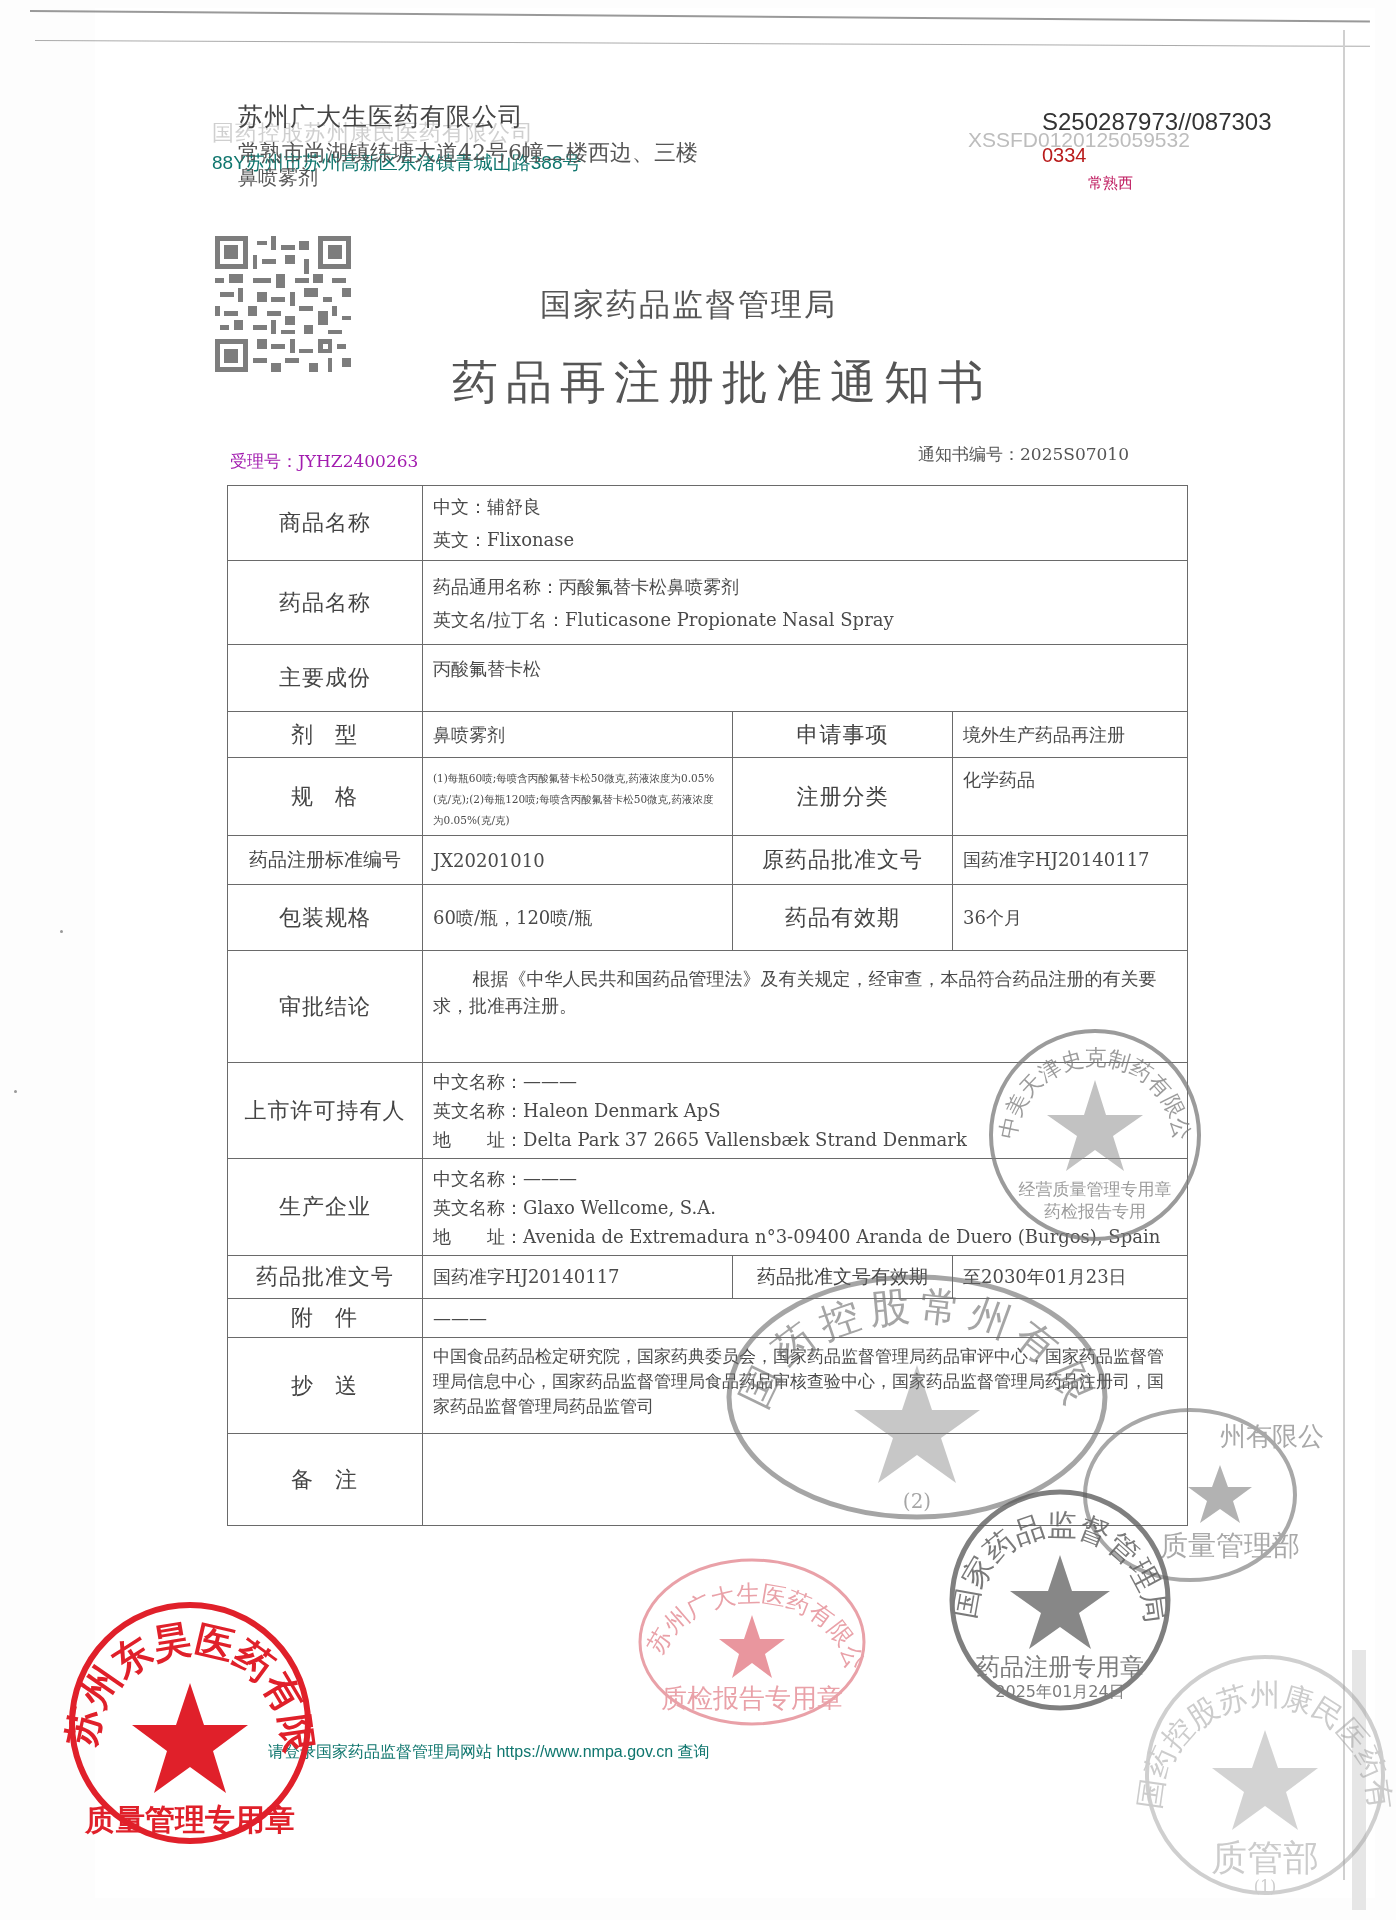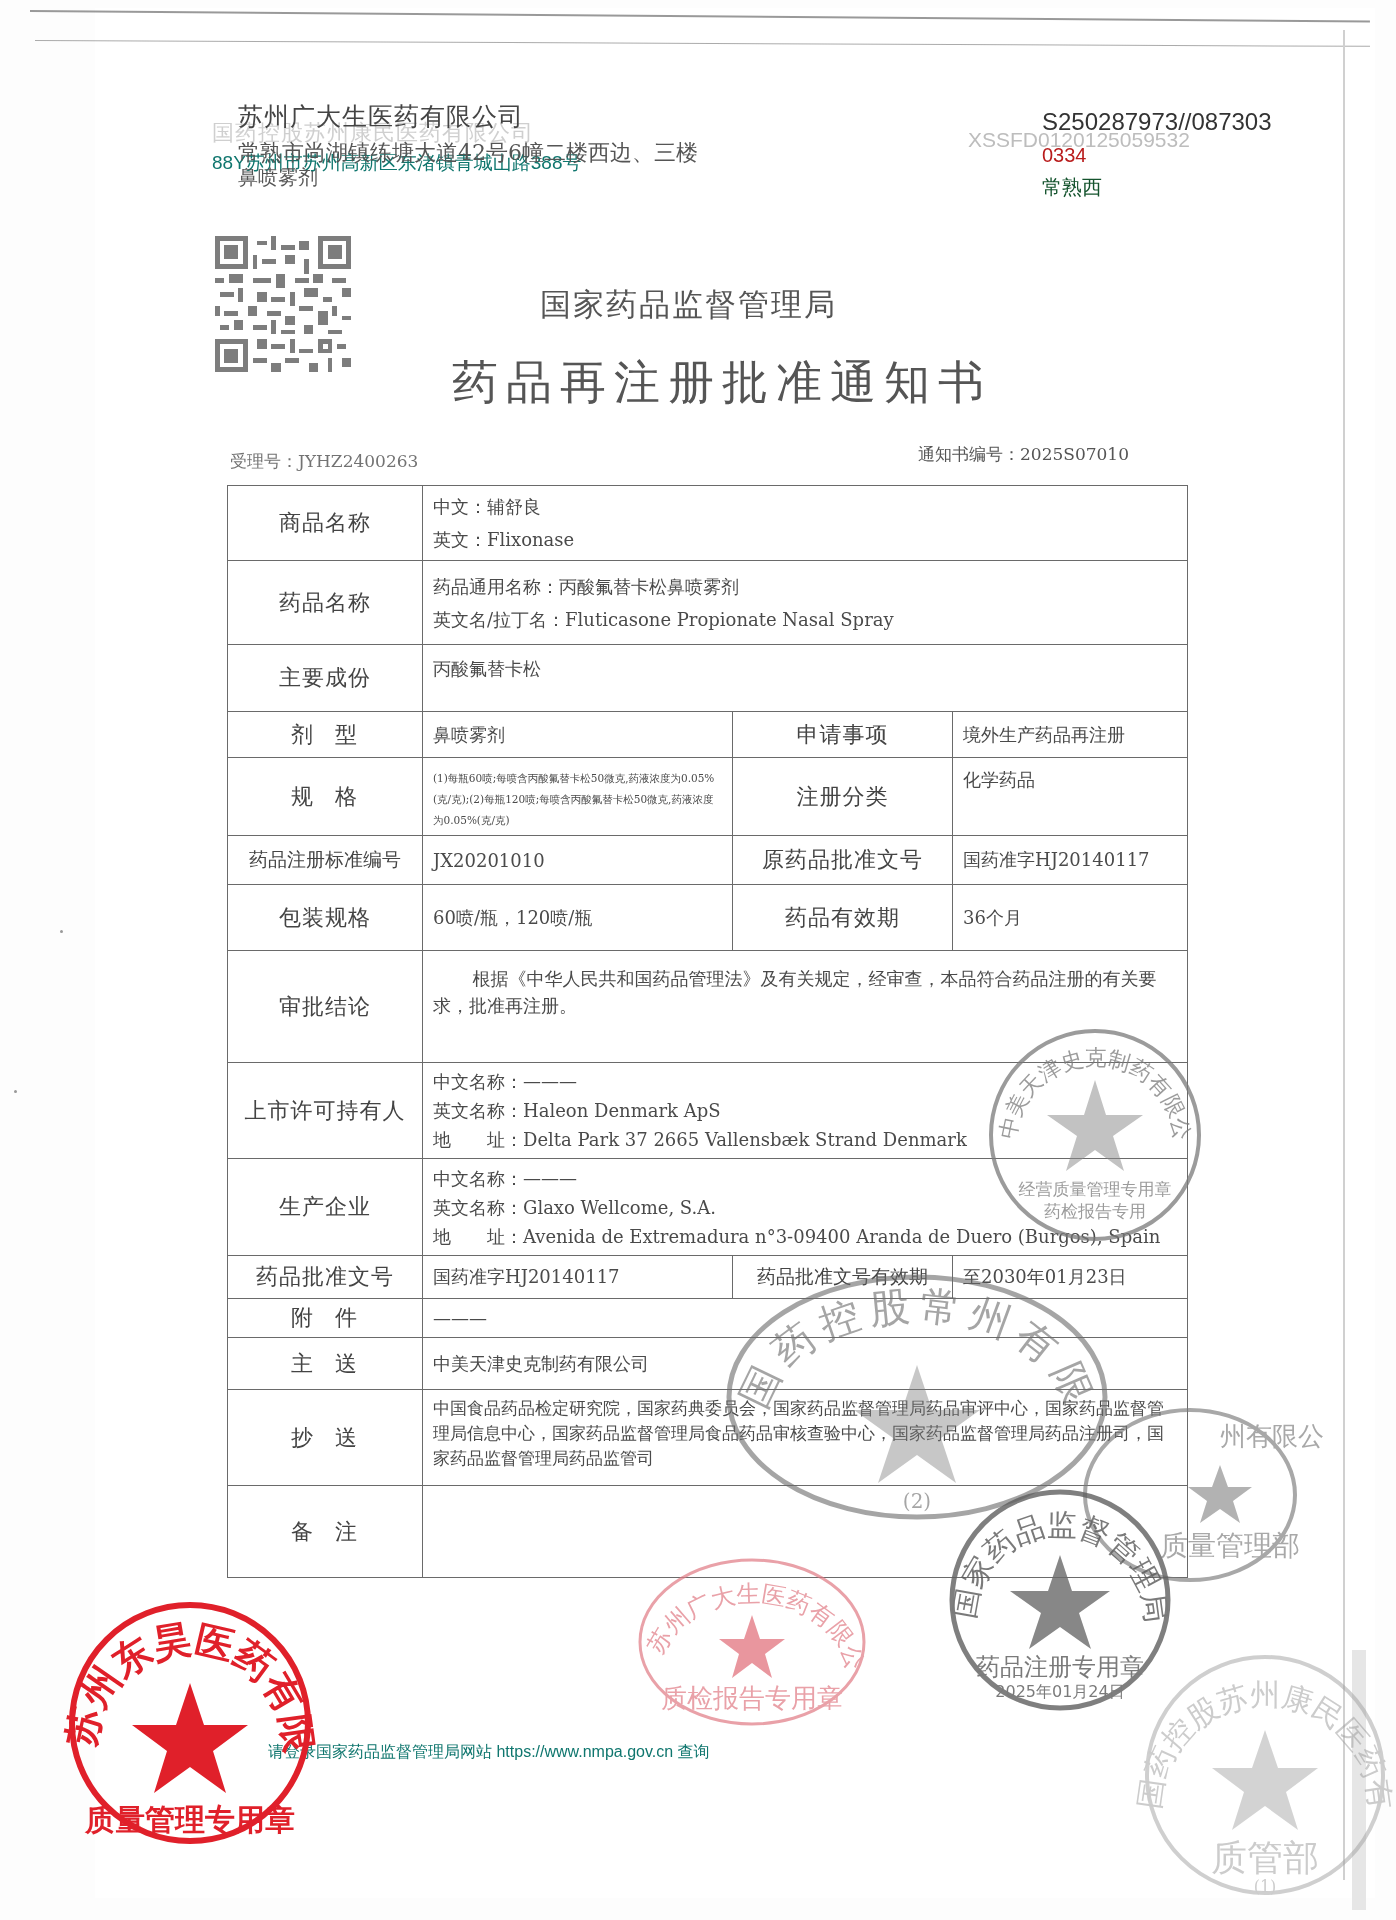--- a/index.html
+++ b/index.html
@@ -23,29 +23,29 @@
   
   .hdr-company { left:238px; top:100px; font-size:25px; color:#444; letter-spacing:1px; }
   .hdr-ghost1 { left:212px; top:118px; font-size:22px; color:#cfcfcf; letter-spacing:1px; }
   .hdr-address { left:238px; top:138px; font-size:22px; color:#555; letter-spacing:0px; white-space:nowrap; }
   .hdr-ghost2 { left:212px; top:150px; font-size:19px; color:#0f766e; white-space:nowrap; font-family:"Liberation Sans",sans-serif; }
   .hdr-invoice { left:238px; top:164px; font-size:20px; color:#555; }
 
   .ref-code { left:1042px; top:108px; font-size:24px; color:#333; font-family:"Liberation Sans",sans-serif; }
   .ref-ghost { left:968px; top:128px; font-size:21px; color:#bdbdbd; font-family:"Liberation Sans",sans-serif; }
   .ref-code2 { left:1042px; top:144px; font-size:20px; color:#b91c1c; font-family:"Liberation Sans",sans-serif; }
-  .ref-city { left:1042px; top:174px; font-size:20px; color:#14532d; }
+  .ref-city { left:1088px; top:174px; font-size:15px; color:#be185d; }
 
   
   .qr { left:215px; top:236px; width:136px; height:136px; }
 
   .agency { left:540px; top:284px; font-size:31px; color:#555; letter-spacing:2px; font-family:"DejaVu Sans","Liberation Sans",sans-serif; font-weight:300; }
   .doc-title { left:452px; top:352px; font-size:46px; color:#555; letter-spacing:8px; font-family:"DejaVu Serif",serif; font-weight:300; }
 
-  .accept-no { left:230px; top:450px; font-size:17px; color:#737373; }
+  .accept-no { left:230px; top:450px; font-size:17px; color:#a21caf; }
   .notice-no { left:918px; top:443px; font-size:17px; color:#555; }
 
   
   table.main {
     position:absolute; left:227px; top:485px; width:960px;
     border-collapse:collapse; table-layout:fixed;
     font-size:18px; color:#4a4a4a;
   }
   table.main td {
     border:1.6px solid #6a6a6a; vertical-align:middle; padding:4px 10px; overflow:hidden;
@@ -235,24 +235,20 @@
   <tr style="height:43px">
     <td class="lbl">药品批准文号</td>
     <td>国药准字HJ20140117</td>
     <td class="lbl" style="font-size:19px;letter-spacing:0;padding:4px 2px">药品批准文号有效期</td>
     <td>至2030年01月23日</td>
   </tr>
   <tr style="height:34px">
     <td class="lbl wide">附件</td>
     <td colspan="3">———</td>
   </tr>
-  <tr style="height:52px">
-    <td class="lbl wide">主送</td>
-    <td colspan="3">中美天津史克制药有限公司</td>
-  </tr>
   <tr style="height:96px">
     <td class="lbl wide">抄送</td>
     <td colspan="3" style="vertical-align:top;padding-top:6px">
           <div class="cc">中国食品药品检定研究院，国家药典委员会，国家药品监督管理局药品审评中心，国家药品监督管理局信息中心，国家药品监督管理局食品药品审核查验中心，国家药品监督管理局药品注册司，国家药品监督管理局药品监管司</div>
         </td>
   </tr>
   <tr style="height:92px">
     <td class="lbl wide">备注</td>
     <td colspan="3"></td>
   </tr>

